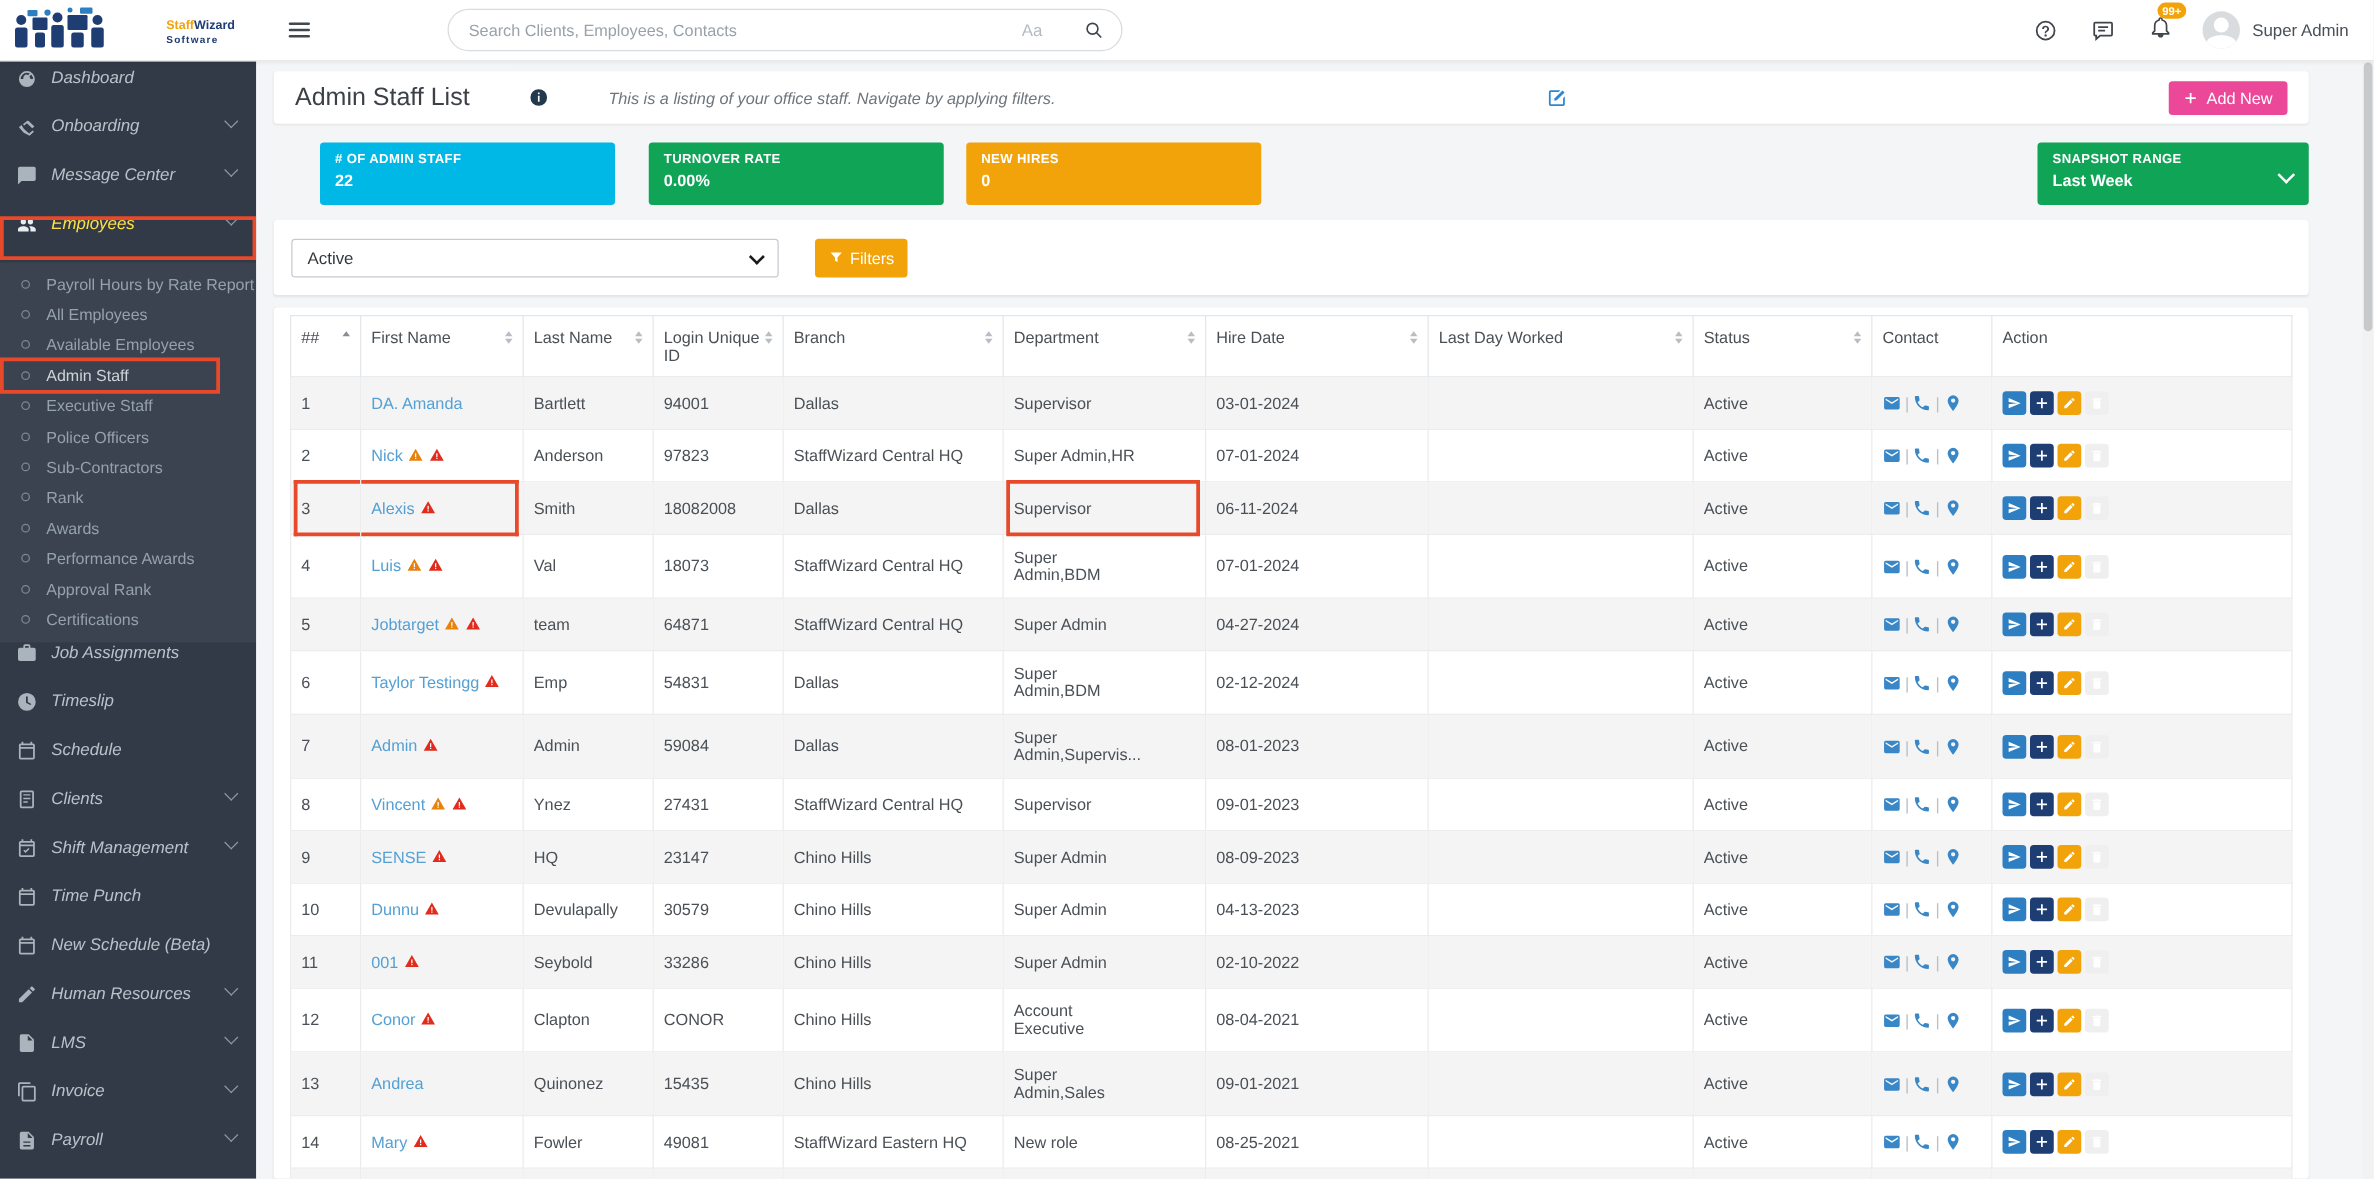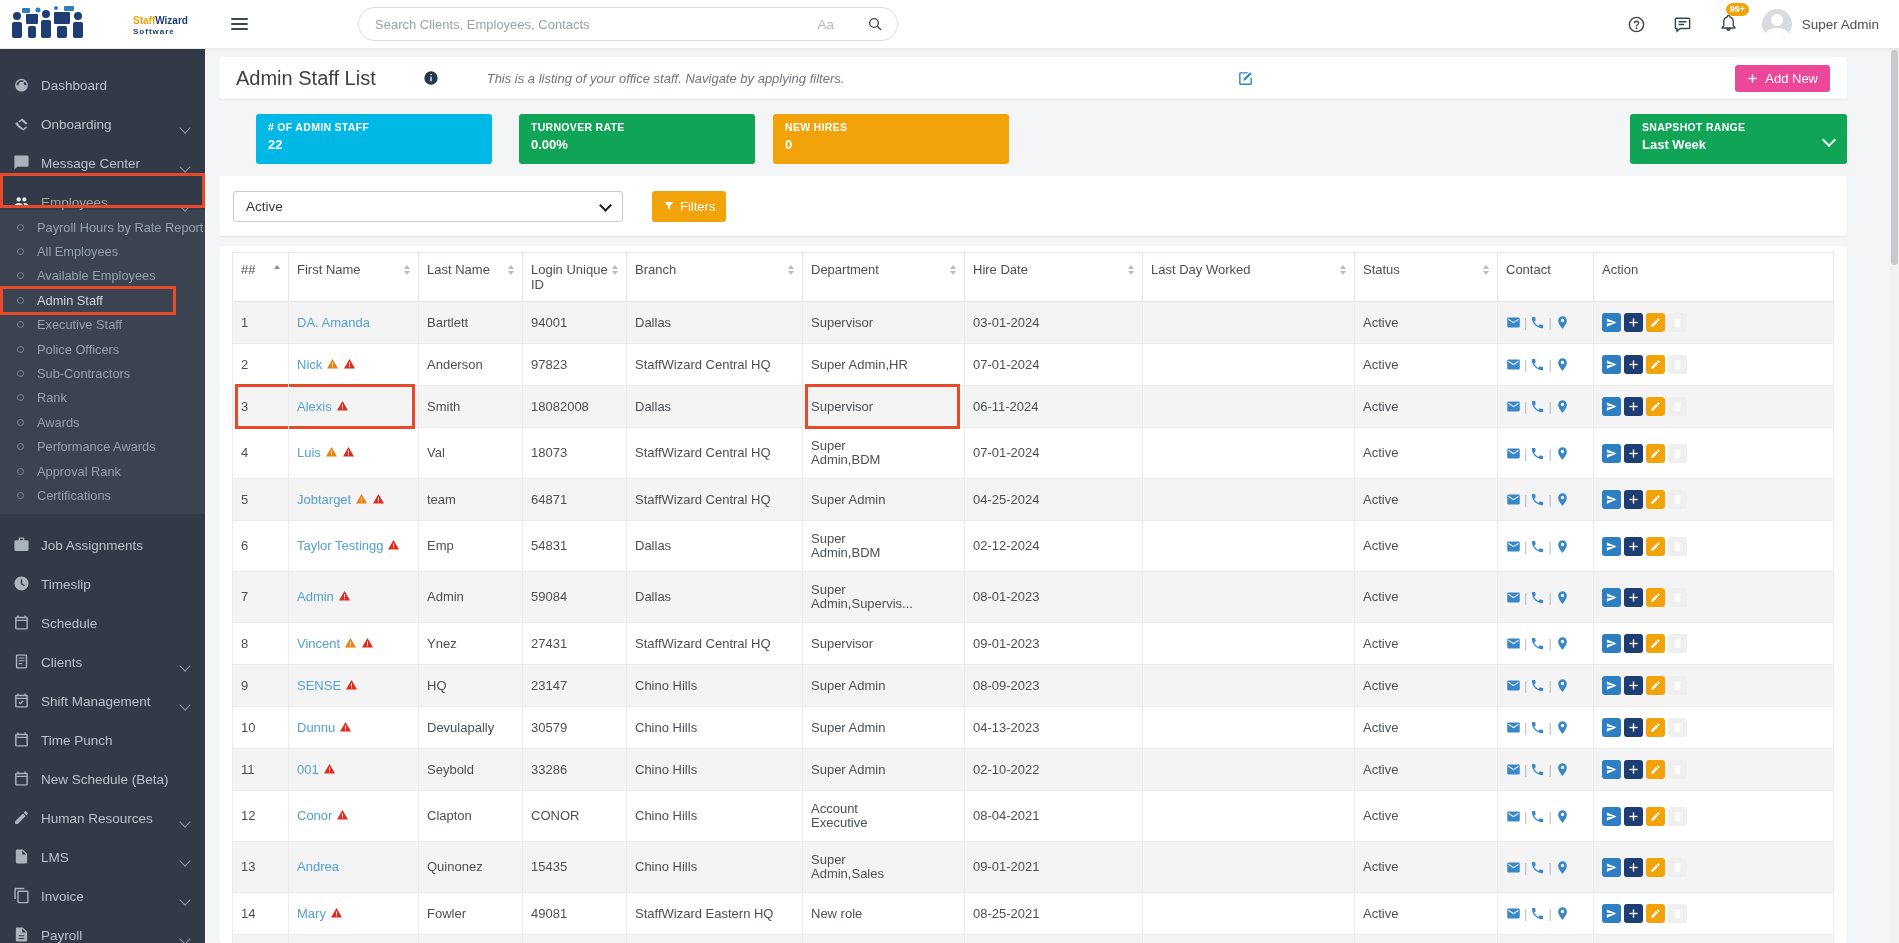--- a/index.html
+++ b/index.html
@@ -32,24 +32,24 @@
     font-weight:bold;padding:1.5px 4px;border-radius:7px;white-space:nowrap;}
   .avatar{width:30px;height:30px;border-radius:50%;background:#d9dcdf;margin-left:24px;position:relative;overflow:hidden;cursor:pointer;}
   .avatar::before{content:"";position:absolute;left:9px;top:5px;width:12px;height:12px;border-radius:50%;background:#fff;}
   .avatar::after{content:"";position:absolute;left:3px;top:19px;width:24px;height:14px;border-radius:50%;background:#fff;}
   .username{font-size:13.5px;color:#494f55;margin-left:10px;cursor:pointer;}
 
   
   .main{display:flex;flex:1;min-height:0;}
   .sidebar{width:205px;flex:0 0 205px;background:#313a46;color:#b9c2cb;font-size:13.5px;
     overflow:hidden;padding-top:5px;box-sizing:border-box;}
-  .s-item{height:39px;display:flex;align-items:flex-end;padding:0 13px;cursor:pointer;position:relative;}
+  .s-item{height:39px;display:flex;align-items:flex-start;padding:0 13px;cursor:pointer;position:relative;font-style:italic;}
   .s-item .ic{width:17px;height:17px;flex:0 0 17px;margin-right:11px;color:#aab4bd;}
   .s-item .lbl{flex:1;white-space:nowrap;overflow:hidden;}
-  .s-item.active{color:#a3a3a3;}
+  .s-item.active{color:#fde047;}
   .s-item.active .ic{color:#e9edf0;}
   .chev{width:7px;height:7px;border-right:1.6px solid #8d98a3;border-bottom:1.6px solid #8d98a3;
     transform:rotate(45deg);margin-right:3px;flex:0 0 7px;}
   .s-item.annotated::after{content:"";position:absolute;left:0;right:0;top:2px;bottom:2px;
     border:3px solid #e8492a;pointer-events:none;}
   .submenu{background:#3a434f;padding:5px 0 6px;}
   .sub-item{height:24.4px;display:flex;align-items:center;padding-left:17px;color:#95a1ad;
     font-size:12.8px;cursor:pointer;position:relative;white-space:nowrap;}
   .sub-item .dot{width:5px;height:5px;border:1px solid #7c8894;border-radius:50%;margin-right:13px;flex:0 0 5px;}
   .sub-item.active{color:#cdd4da;}
@@ -658,21 +658,21 @@
                     <path d="M12 2L1 21h22L12 2z"></path>
                     <path fill="#fff" d="M11 9h2v6h-2zM11 16.5h2v2h-2z"></path>
                   </svg><svg viewBox="0 0 24 24" fill="currentColor" class="warn warn-red">
                     <path d="M12 2L1 21h22L12 2z"></path>
                     <path fill="#fff" d="M11 9h2v6h-2zM11 16.5h2v2h-2z"></path>
                   </svg></td>
                 <td class="c-last"><span>team</span></td>
                 <td class="c-login"><span>64871</span></td>
                 <td class="c-branch"><span>StaffWizard Central HQ</span></td>
                 <td class="c-dept"><span>Super Admin</span></td>
-                <td class="c-hire"><span>04-25-2024</span></td>
+                <td class="c-hire"><span>04-27-2024</span></td>
                 <td class="c-ldw"><span></span></td>
                 <td class="c-status"><span>Active</span></td>
                 <td class="contact-cell"><span><svg viewBox="0 0 24 24" fill="currentColor" class="cico">
                       <path d="M20 4H4a2 2 0 00-2 2v12a2 2 0 002 2h16a2 2 0 002-2V6a2 2 0 00-2-2zm0 4l-8 5-8-5V6l8 5 8-5v2z"></path>
                     </svg></span><span class="sep">|</span><span><svg viewBox="0 0 24 24" fill="currentColor" class="cico">
                       <path d="M6.6 10.8c1.4 2.8 3.8 5.1 6.6 6.6l2.2-2.2c.3-.3.7-.4 1-.2 1.1.4 2.3.6 3.6.6.6 0 1 .4 1 1V20c0 .6-.4 1-1 1C10.6 21 3 13.4 3 4c0-.6.4-1 1-1h3.5c.6 0 1 .4 1 1 0 1.2.2 2.4.6 3.6.1.3 0 .7-.2 1l-2.3 2.2z"></path>
                     </svg></span><span class="sep">|</span><span><svg viewBox="0 0 24 24" fill="currentColor" class="cico">
                       <path d="M12 2a7 7 0 00-7 7c0 5.2 7 13 7 13s7-7.8 7-13a7 7 0 00-7-7zm0 9.5A2.5 2.5 0 1112 6a2.5 2.5 0 010 5.5z"></path>
                     </svg></span></td>
                 <td class="">

